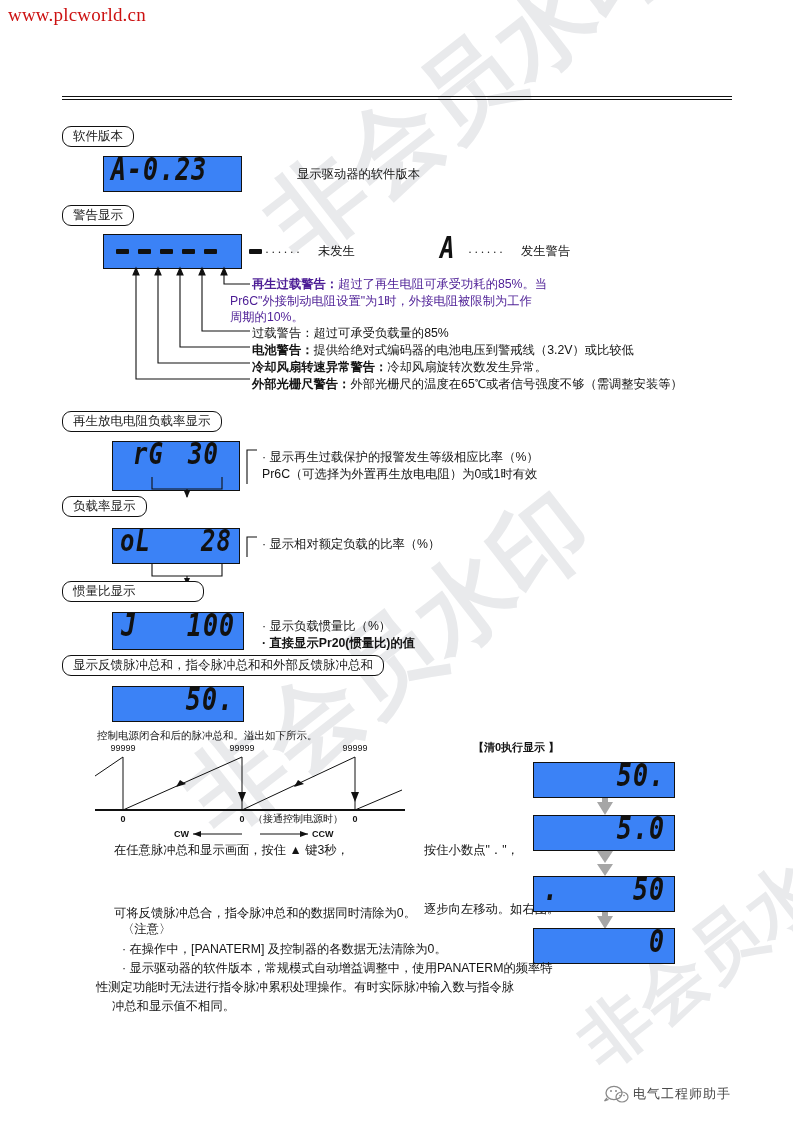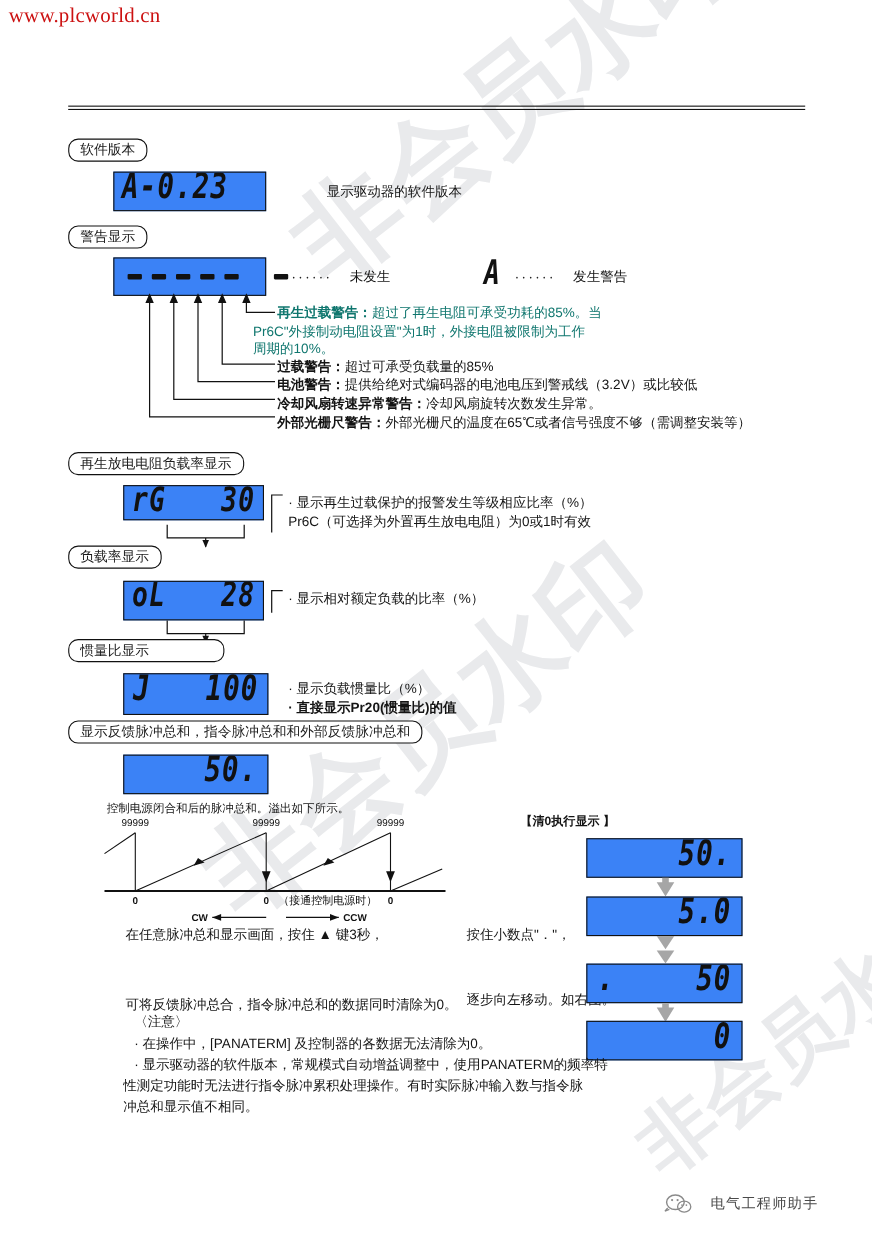--- a/index.html
+++ b/index.html
@@ -78,31 +78,31 @@
     letter-spacing:1px;
     color:#111;
     line-height:1;
     transform:scaleY(1.28);
   }
 
   
   .t{position:absolute;font-family:"Liberation Sans", sans-serif;font-size:12.3px;
      line-height:15.5px;color:#141414;white-space:nowrap;}
   .tw{position:absolute;font-family:"Liberation Sans", sans-serif;font-size:12.3px;
-     line-height:16.5px;color:#0f766e;}
+     line-height:16.5px;color:#4c1d95;}
   .small{font-size:10.5px;line-height:13px;}
 
   .dash-row{position:absolute;display:flex;align-items:center;}
   .dash{width:13px;height:4.5px;background:#111;border-radius:1px;margin-right:9px;}
 
   .dots{position:absolute;font-family:"Liberation Serif", serif;font-size:12px;letter-spacing:2.2px;color:#222;}
 
   svg{display:block;overflow:visible;}
 
-  .footer-wrap{position:absolute;left:604px;top:1084px;display:flex;align-items:center;gap:16px;}
+  .footer-wrap{position:absolute;left:604px;top:1084px;display:flex;align-items:center;gap:3px;}
   .footer-txt{font-family:"Liberation Sans", sans-serif;font-size:13px;color:#4a4a4a;letter-spacing:1px;}
 </style>
 </head>
 <body>
 
 <div class="page">
 
   <div class="wm wm1">非会员水印</div>
   <div class="wm wm2">非会员水印</div>
   <div class="wm wm3">非会员水印</div>
@@ -167,38 +167,38 @@
     </g>
   </svg>
 
   <div class="tw" style="left:252px;top:276px;width:470px;">
     <span style="font-weight:700;">再生过载警告：</span><span>超过了再生电阻可承受功耗的85%。当</span><br>
     <span style="margin-left:-22px;display:inline-block;">Pr6C"外接制动电阻设置"为1时，外接电阻被限制为工作</span><br>
     <span style="margin-left:-22px;display:inline-block;">周期的10%。</span>
   </div>
 
   <div class="t" style="left:252px;top:326px;">
-    <span style="font-weight:700;">过载警告：</span><span>超过可承受负载量的85%</span>
+    <span style="font-weight:400;">过载警告：</span><span>超过可承受负载量的85%</span>
   </div>
 
   <div class="t" style="left:252px;top:343px;">
     <span style="font-weight:700;">电池警告：</span><span>提供给绝对式编码器的电池电压到警戒线（3.2V）或比较低</span>
   </div>
 
   <div class="t" style="left:252px;top:360px;">
     <span style="font-weight:700;">冷却风扇转速异常警告：</span><span>冷却风扇旋转次数发生异常。</span>
   </div>
 
   <div class="t" style="left:252px;top:377px;">
     <span style="font-weight:700;">外部光栅尺警告：</span><span>外部光栅尺的温度在65℃或者信号强度不够（需调整安装等）</span>
   </div>
 
   <div class="seclabel" style="left:62px;top:411px;">再生放电电阻负载率显示</div>
 
-  <div class="disp" style="left:112px;top:441px;width:128px;height:32px;justify-content:space-between;padding:0 7px;">
+  <div class="disp" style="left:112px;top:441px;width:128px;height:50px;justify-content:space-between;padding:0 20px;">
     <span class="seg" style="font-size:24px;">rG</span>
     <span class="seg" style="font-size:24px;">30</span>
   </div>
 
   <svg style="position:absolute;left:150px;top:477px;width:80px;height:22px;">
     <path d="M2,0 L2,12 L72,12 L72,0" stroke="#111" stroke-width="1.1" fill="none"></path>
     <path d="M37,12 L37,20" stroke="#111" stroke-width="1.1" fill="none"></path>
     <polygon points="37,21 34,14 40,14" fill="#111"></polygon>
   </svg>
   <svg style="position:absolute;left:243px;top:448px;width:18px;height:40px;">
@@ -314,21 +314,21 @@
     <polygon points="8,17 0,4 5,4 5,0 11,0 11,4 16,4" fill="#a6a6a6"></polygon>
   </svg>
 
   <div class="disp" style="left:533px;top:928px;width:142px;height:36px;justify-content:flex-end;padding-right:9px;">
     <span class="seg" style="font-size:25px;">0</span>
   </div>
 
   <div class="t" style="left:122px;top:922px;">〈注意〉</div>
   <div class="t" style="left:122px;top:942px;">· 在操作中，[PANATERM] 及控制器的各数据无法清除为0。</div>
   <div class="t" style="left:122px;top:961px;">· 显示驱动器的软件版本，常规模式自动增益调整中，使用PANATERM的频率特</div>
-  <div class="t" style="left:112px;top:980px;">性测定功能时无法进行指令脉冲累积处理操作。有时实际脉冲输入数与指令脉</div>
+  <div class="t" style="left:96px;top:980px;">性测定功能时无法进行指令脉冲累积处理操作。有时实际脉冲输入数与指令脉</div>
   <div class="t" style="left:112px;top:999px;">冲总和显示值不相同。</div>
 
   <div class="footer-wrap">
     <svg width="26" height="20" viewBox="0 0 26 20">
       <ellipse cx="10" cy="9" rx="8" ry="6.6" fill="none" stroke="#8a8a8a" stroke-width="1.3"></ellipse>
       <circle cx="7" cy="7" r="1" fill="#8a8a8a"></circle>
       <circle cx="12" cy="7" r="1" fill="#8a8a8a"></circle>
       <path d="M3,14 L0.5,17 L4.5,15.4" fill="none" stroke="#8a8a8a" stroke-width="1.2"></path>
       <ellipse cx="18" cy="13" rx="6" ry="5" fill="none" stroke="#8a8a8a" stroke-width="1.2"></ellipse>
       <circle cx="16" cy="11.5" r=".8" fill="#8a8a8a"></circle>

